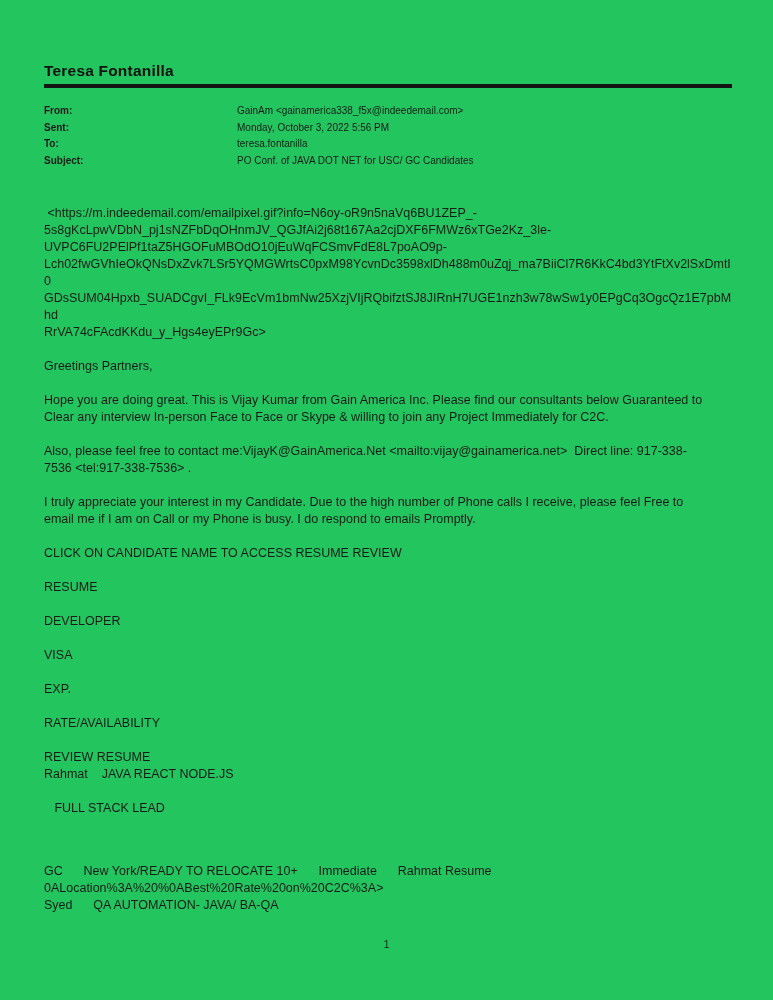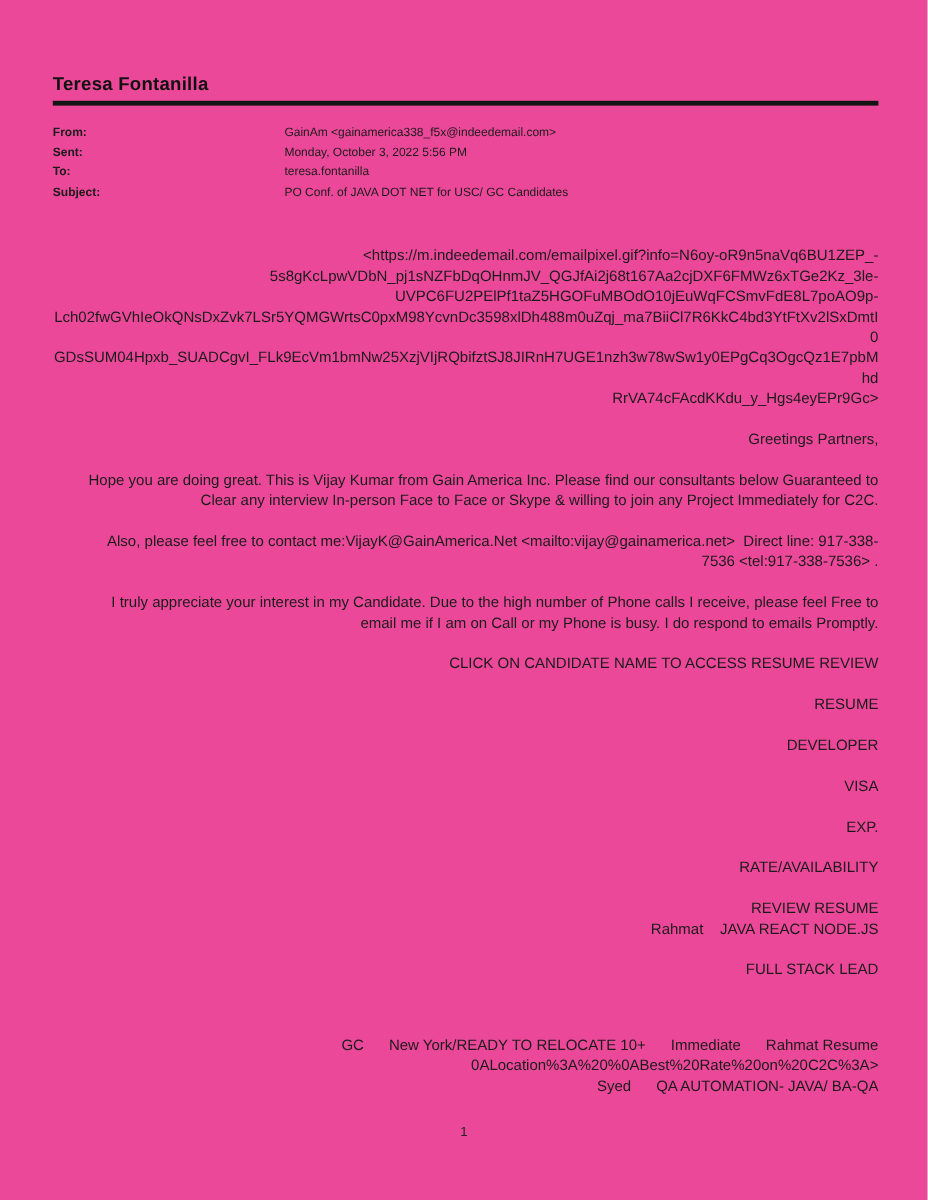--- a/index.html
+++ b/index.html
@@ -4,21 +4,21 @@
 <style>
   html, body {
     margin: 0;
     padding: 0;
     background: #ffffff;
   }
   .page {
     position: relative;
     width: 773px;
     height: 1000px;
-    background: #ec4899;
+    background: #22c55e;
     font-family: "Liberation Sans", sans-serif;
     color: #1b1b1b;
     overflow: hidden;
   }
   .content {
     position: absolute;
     left: 44px;
     top: 0;
     width: 688px;
   }
@@ -49,21 +49,20 @@
   .field-value { flex: 1; }
   .body {
     margin-top: 36px;
     font-size: 12.5px;
     line-height: 17px;
   }
   .block { margin: 0 0 17px 0; }
   .block .line {
     white-space: pre-wrap;
     word-break: break-all;
-    text-align: right;
   }
   .block[data-name="candidate-rahmat-details"] { margin-top: 46px; }
   .page-number {
     position: absolute;
     left: 0;
     right: 0;
     top: 938px;
     text-align: center;
     font-size: 11px;
     color: #222222;

